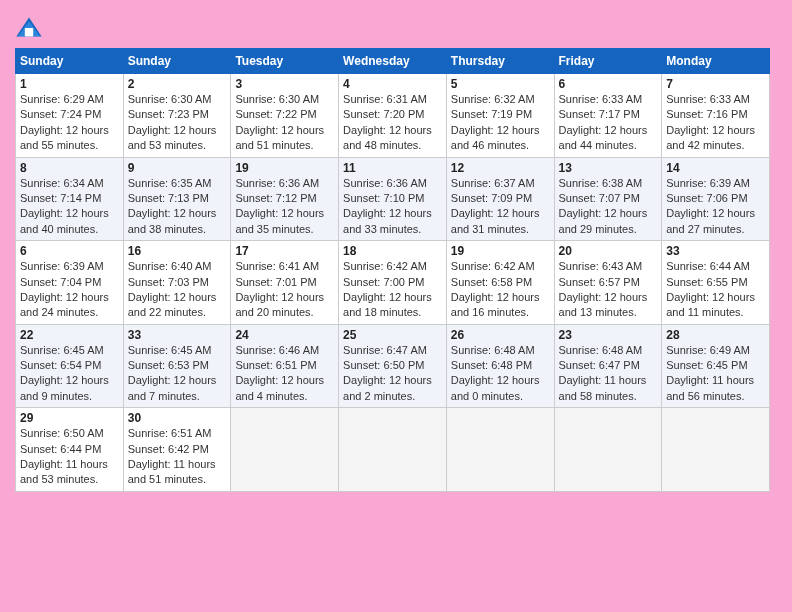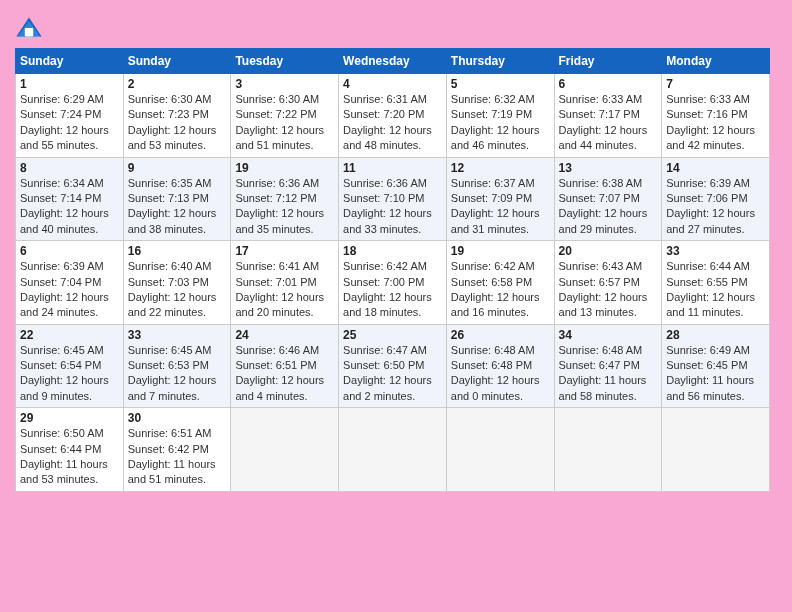--- a/index.html
+++ b/index.html
@@ -246,21 +246,21 @@
       </td>
           <td>
         <span class="day-number">25</span>
         <span class="day-info">Sunrise: 6:47 AM<br>Sunset: 6:50 PM<br>Daylight: 12 hours and 2 minutes.</span>
       </td>
           <td>
         <span class="day-number">26</span>
         <span class="day-info">Sunrise: 6:48 AM<br>Sunset: 6:48 PM<br>Daylight: 12 hours and 0 minutes.</span>
       </td>
           <td>
-        <span class="day-number">34</span>
+        <span class="day-number">23</span>
         <span class="day-info">Sunrise: 6:48 AM<br>Sunset: 6:47 PM<br>Daylight: 11 hours and 58 minutes.</span>
       </td>
           <td>
         <span class="day-number">28</span>
         <span class="day-info">Sunrise: 6:49 AM<br>Sunset: 6:45 PM<br>Daylight: 11 hours and 56 minutes.</span>
       </td>
         </tr>
         <tr class="last-row">
           <td>
         <span class="day-number">29</span>

